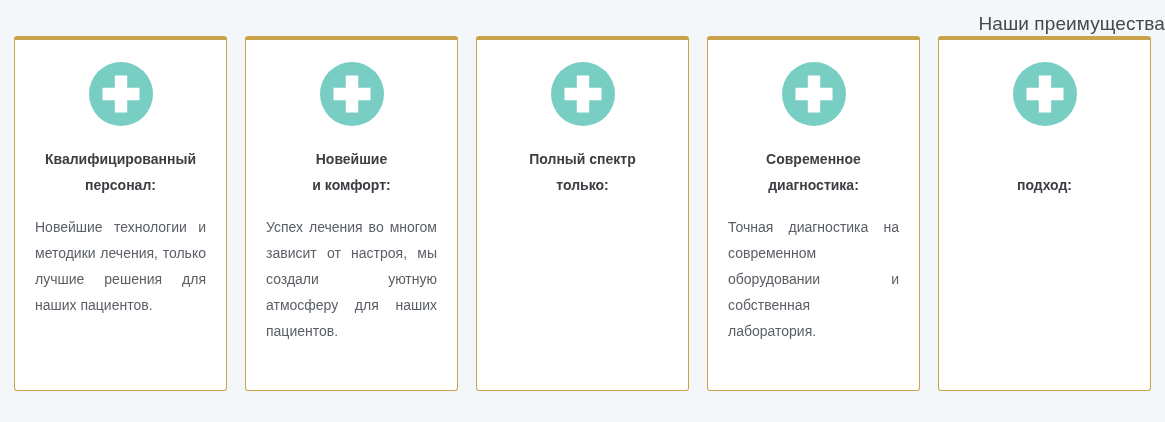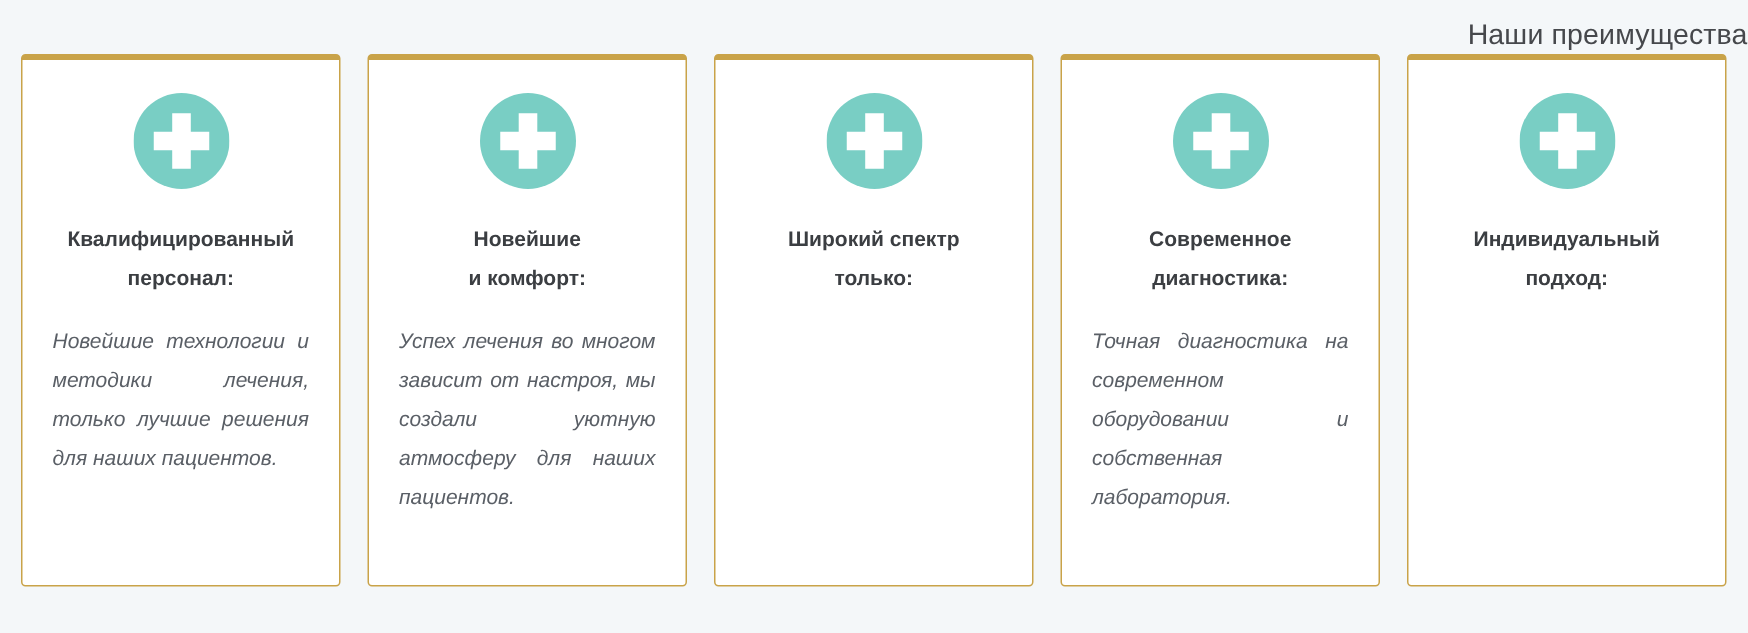--- a/index.html
+++ b/index.html
@@ -93,21 +93,20 @@
     font-size: 14px;
     font-weight: 400;
     color: #5a5f66;
     line-height: 26px;
     text-align: justify;
     text-justify: inter-word;
     margin: 0;
     padding-top: 16px;
     width: 100%;
     hyphens: none;
-    font-style: italic;
   }
 </style>
 </head>
 <body>
 
 <section id="advantages-section">
 
   <h2 id="section-title">Наши преимущества</h2>
 
   <div id="cards-row">
@@ -141,21 +140,21 @@
     </div>
 
     <div class="advantage-card">
       <div class="card-icon-wrap">
         <svg class="plus-circle" viewBox="0 0 64 64" xmlns="http://www.w3.org/2000/svg" aria-hidden="true">
           <circle cx="32" cy="32" r="32" fill="#79cec4"></circle>
           <path d="M25.8 13.5 h12.4 v12.3 h12.3 v12.4 h-12.3 v12.3 h-12.4 v-12.3 h-12.3 v-12.4 h12.3 z" fill="#ffffff"></path>
         </svg>
       </div>
       <div class="card-heading">
-        <span>Широкий спектр</span><br>
+        <span>Полный спектр</span><br>
         <span>только:</span>
       </div>
     </div>
 
     <div class="advantage-card">
       <div class="card-icon-wrap">
         <svg class="plus-circle" viewBox="0 0 64 64" xmlns="http://www.w3.org/2000/svg" aria-hidden="true">
           <circle cx="32" cy="32" r="32" fill="#79cec4"></circle>
           <path d="M25.8 13.5 h12.4 v12.3 h12.3 v12.4 h-12.3 v12.3 h-12.4 v-12.3 h-12.3 v-12.4 h12.3 z" fill="#ffffff"></path>
         </svg>
@@ -168,19 +167,19 @@
     </div>
 
     <div class="advantage-card">
       <div class="card-icon-wrap">
         <svg class="plus-circle" viewBox="0 0 64 64" xmlns="http://www.w3.org/2000/svg" aria-hidden="true">
           <circle cx="32" cy="32" r="32" fill="#79cec4"></circle>
           <path d="M25.8 13.5 h12.4 v12.3 h12.3 v12.4 h-12.3 v12.3 h-12.4 v-12.3 h-12.3 v-12.4 h12.3 z" fill="#ffffff"></path>
         </svg>
       </div>
       <div class="card-heading">
-        <span>Индивидуальный</span><br>
+        <br>
         <span>подход:</span>
       </div>
     </div>
 
   </div>
 </section>
 
 </body></html>

